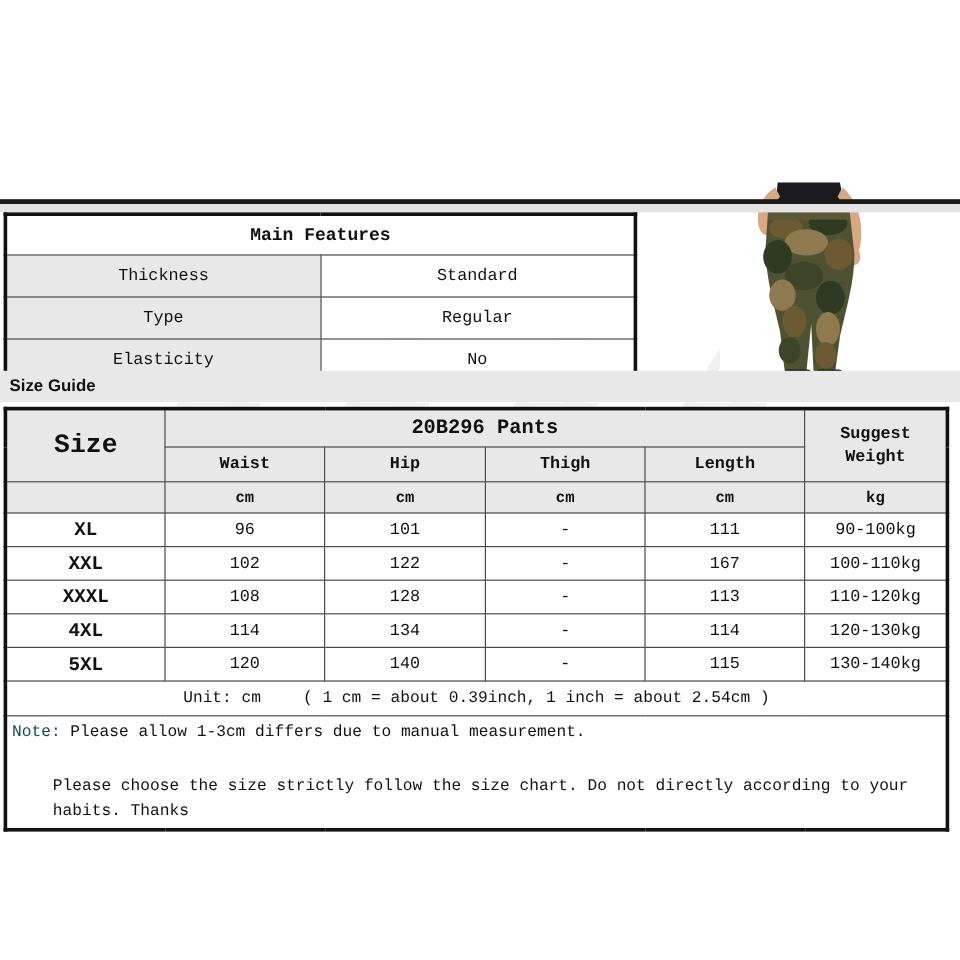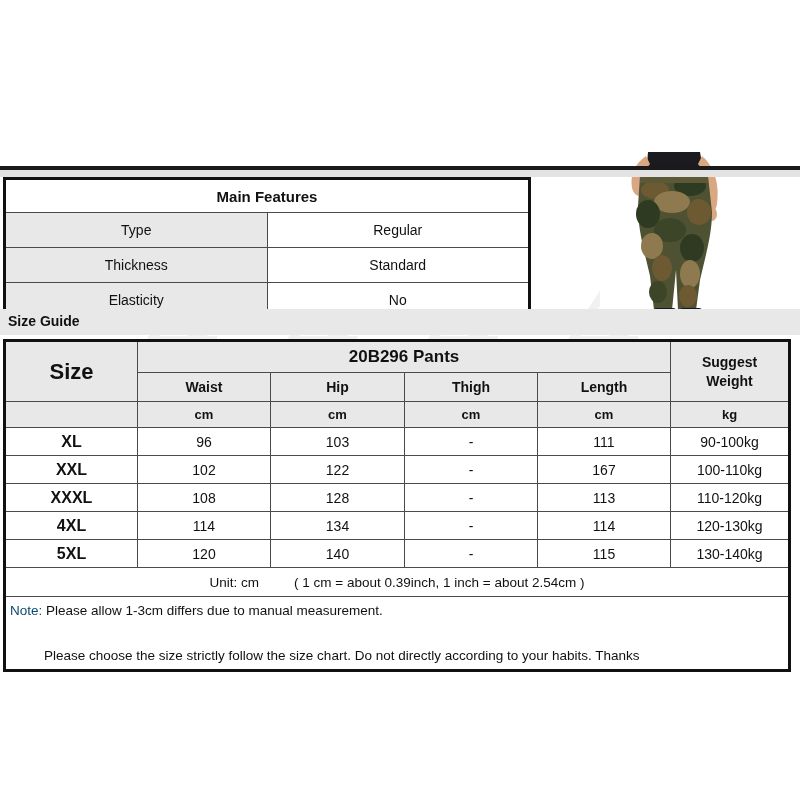--- a/index.html
+++ b/index.html
@@ -83,20 +83,21 @@
     table-layout: fixed;
     background: transparent;
   }
   td {
     border: 1px solid #4a4a4a;
     text-align: center;
     vertical-align: middle;
     font-size: 14px;
     color: #111111;
     padding: 0;
+    font-family: Liberation Mono, monospace;
   }
 
   
   .features-wrap {
     position: absolute;
     left: 3px;
     top: 177px;
     width: 528px;
     z-index: 4;
   }
@@ -263,26 +264,26 @@
   <div class="top-rule"></div>
   <div class="top-rule-band"></div>
 
   <div class="features-wrap">
     <table class="features">
       <tbody>
         <tr>
           <td class="f-title" colspan="2">Main Features</td>
         </tr>
         <tr>
+          <td class="f-key">Thickness</td>
+          <td class="f-val">Standard</td>
+        </tr>
+        <tr>
           <td class="f-key">Type</td>
           <td class="f-val">Regular</td>
-        </tr>
-        <tr>
-          <td class="f-key">Thickness</td>
-          <td class="f-val">Standard</td>
         </tr>
         <tr>
           <td class="f-key">Elasticity</td>
           <td class="f-val">No</td>
         </tr>
       </tbody>
     </table>
   </div>
 
   <div class="size-guide-band">
@@ -322,21 +323,21 @@
           <td class="hdr">cm</td>
           <td class="hdr">cm</td>
           <td class="hdr">cm</td>
           <td class="hdr">cm</td>
           <td class="hdr">kg</td>
         </tr>
 
         <tr class="row-data">
           <td class="sz">XL</td>
           <td>96</td>
-          <td>103</td>
+          <td>101</td>
           <td>-</td>
           <td>111</td>
           <td>90-100kg</td>
         </tr>
         <tr class="row-data">
           <td class="sz">XXL</td>
           <td>102</td>
           <td>122</td>
           <td>-</td>
           <td>167</td>

